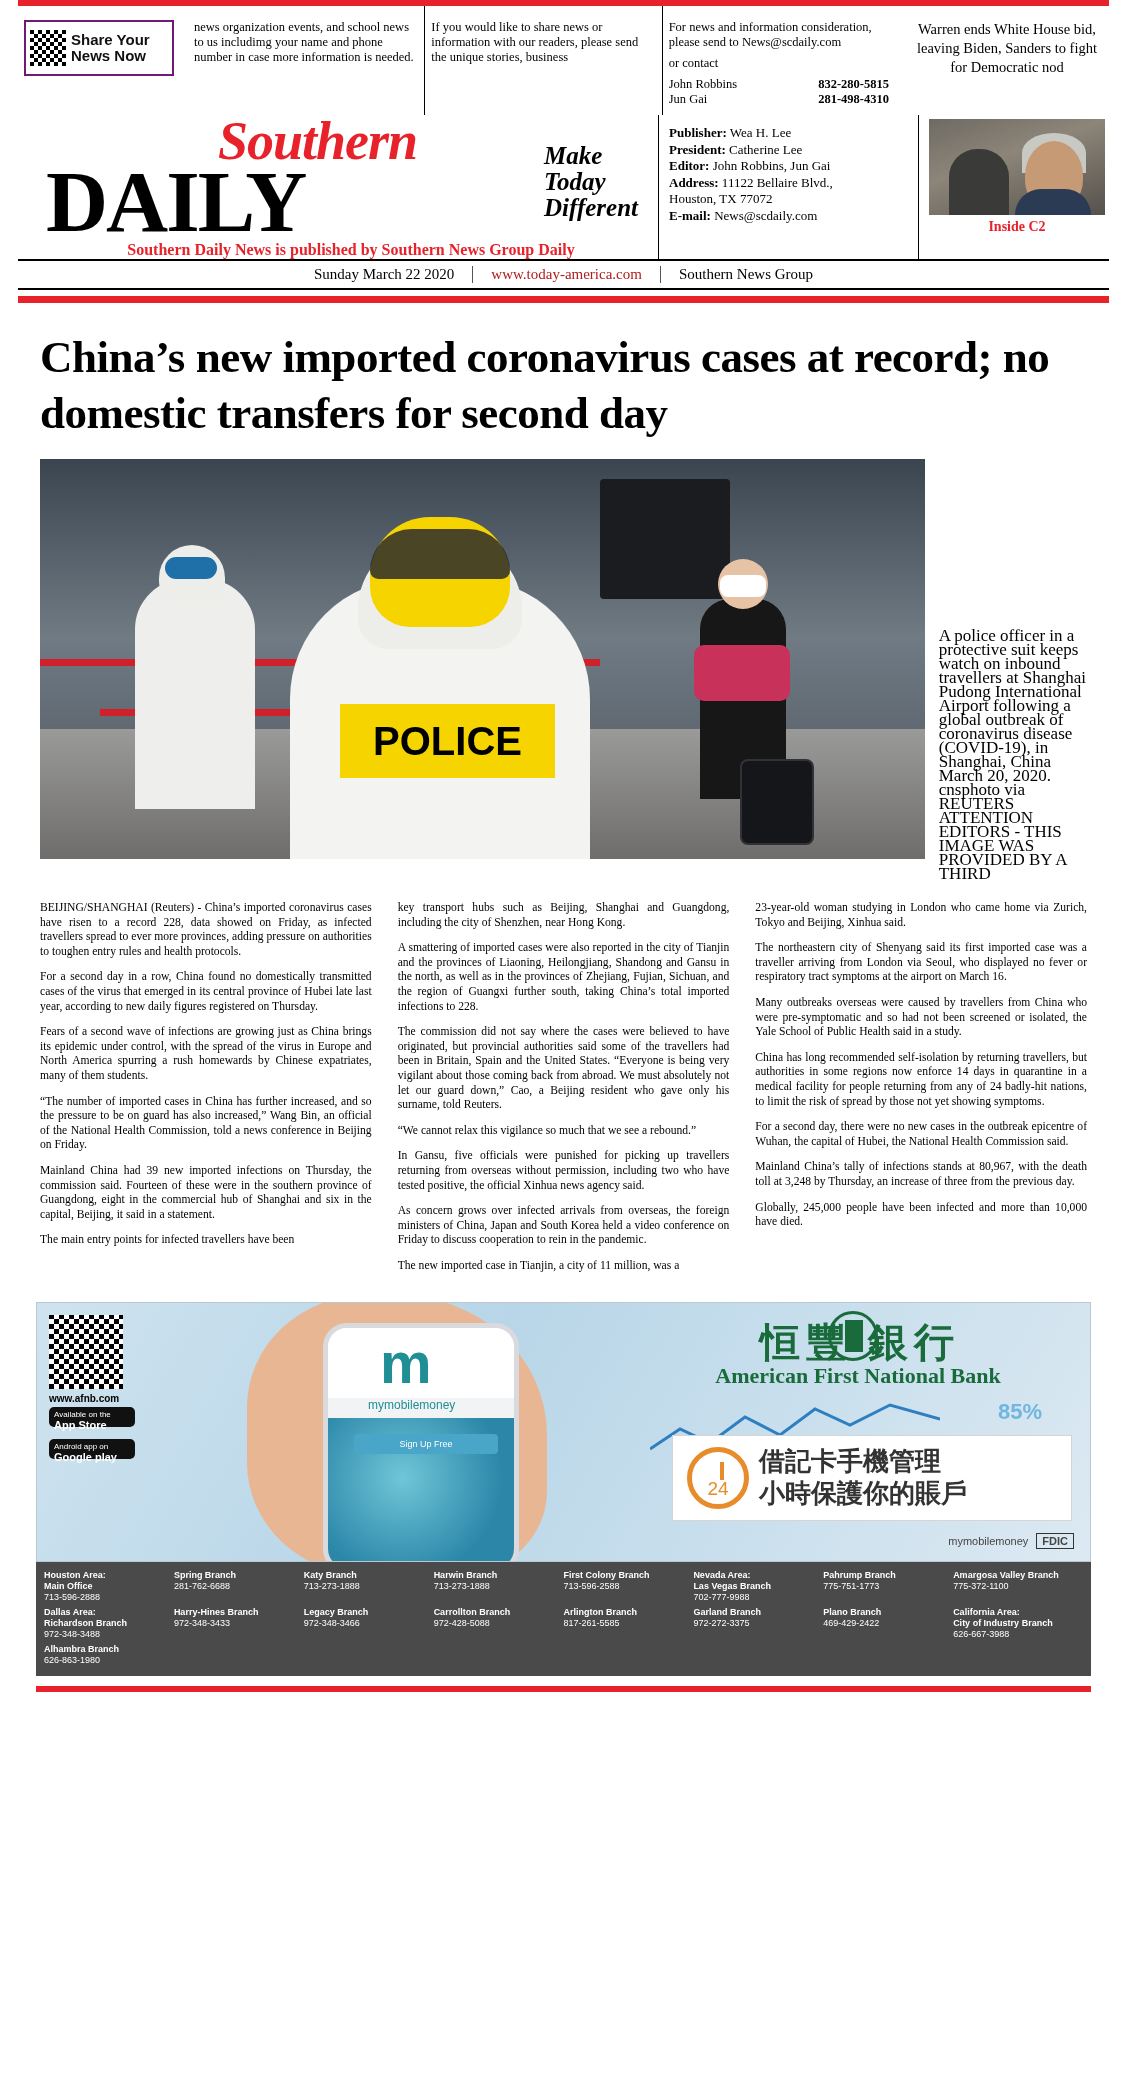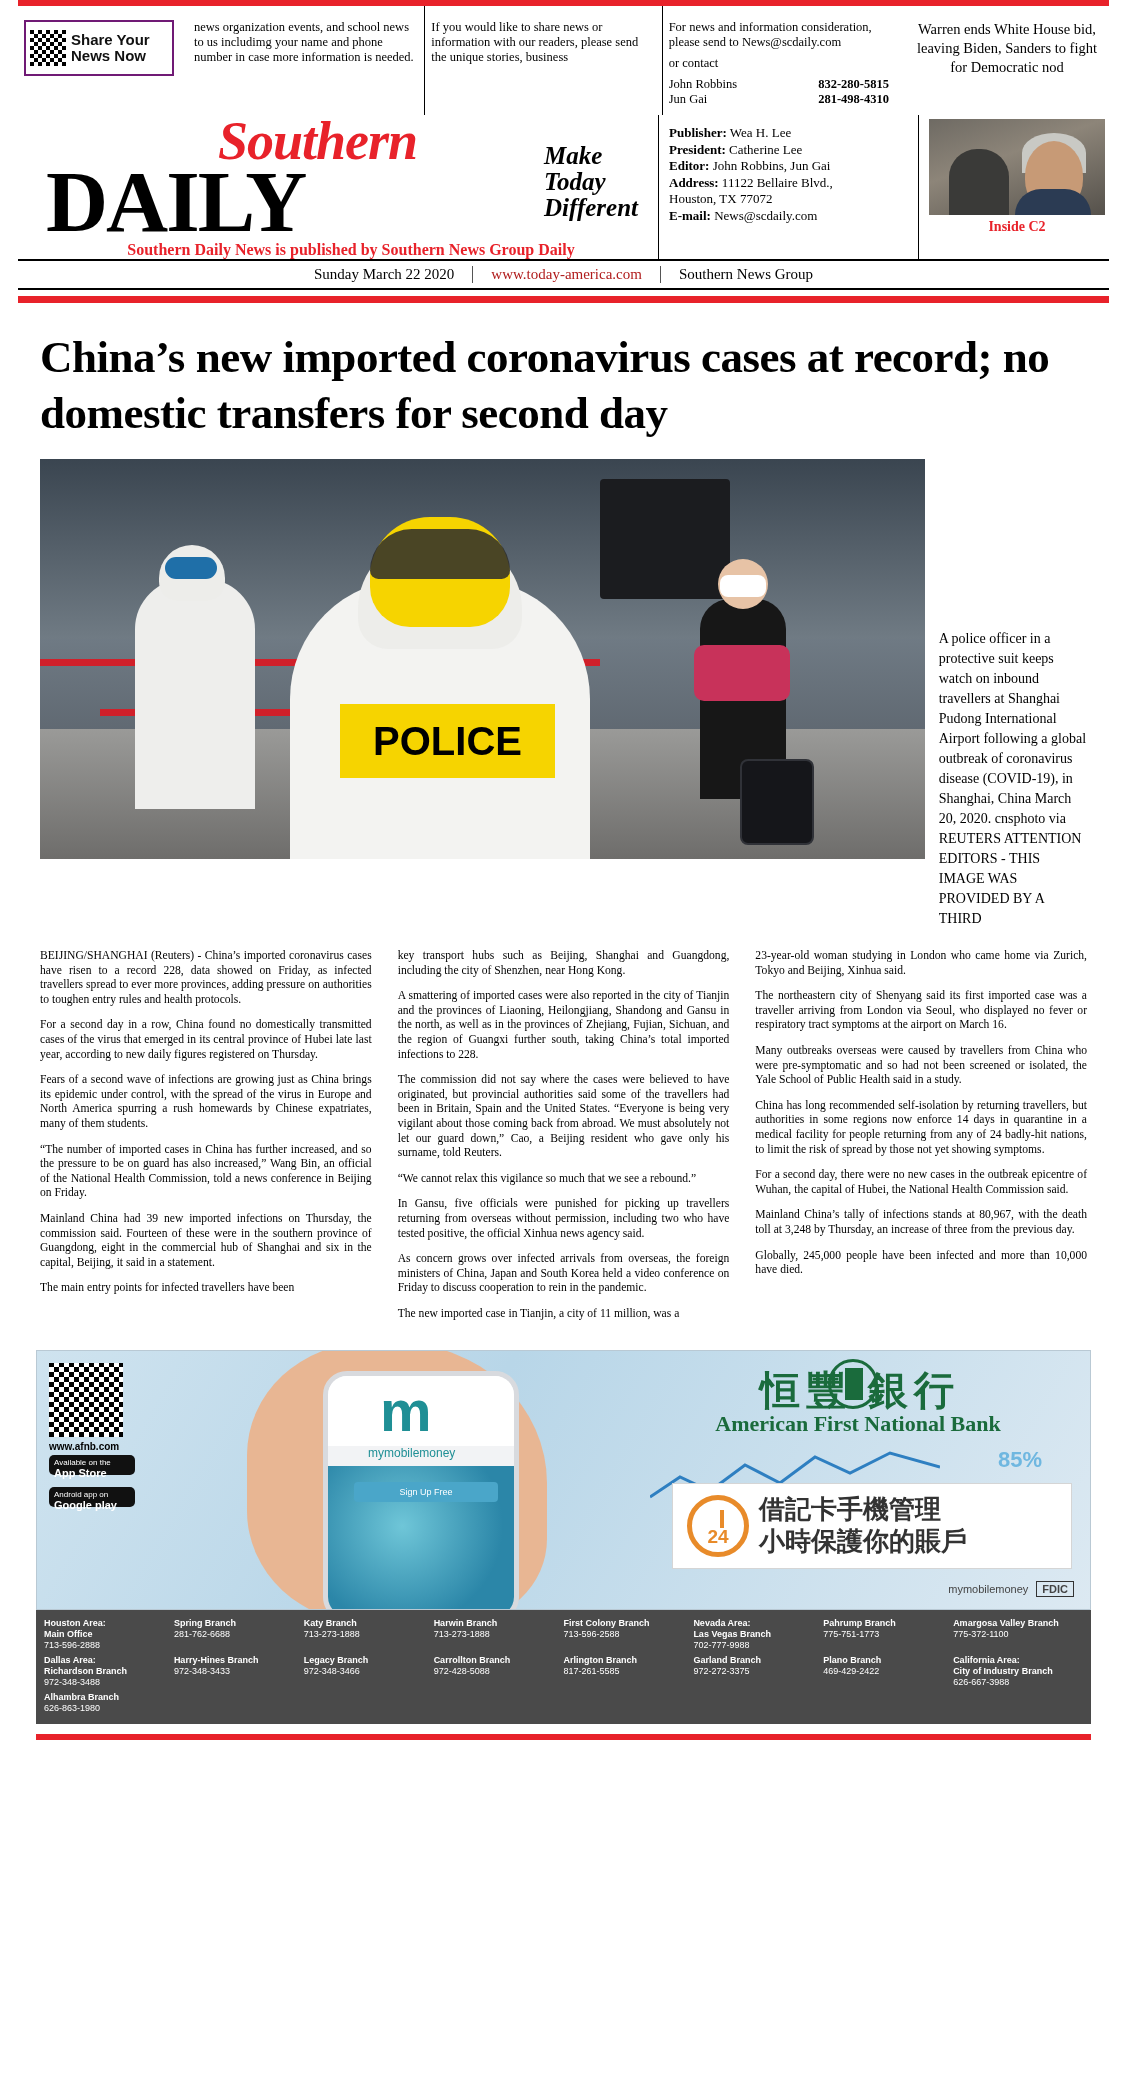--- a/index.html
+++ b/index.html
@@ -168,21 +168,21 @@
     background:#c8325a; border-radius:10px; }
   .mp-bag {
     position:absolute; left:700px; top:300px; width:74px; height:86px;
     background:#15161a; border-radius:8px; border:2px solid #303238;
   }
   .mp-sign {
     position:absolute; left:560px; top:20px; width:130px; height:120px;
     background:#1b1c1f; border-radius:4px;
   }
   .caption {
-    width:150px; font-size:14px; line-height:20px; padding-top:170px;
+    width:150px; font-size:17px; line-height:14px; padding-top:170px;
   }
 
   
   .body-cols {
     display:flex; gap:26px; padding:20px 22px 10px 22px;
     font-size:11.6px; line-height:14.6px; text-align:justify;
   }
   .bcol { flex:1 1 0; }
   .bcol p { margin:0 0 11px 0; }
 
@@ -260,21 +260,21 @@
     position:absolute; right:48px; top:96px; font-size:22px; color:#6fb7e0;
     font-weight:bold; font-family:"Liberation Sans", sans-serif;
   }
   .ad-white-box {
     position:absolute; right:18px; bottom:40px; width:400px; height:86px;
     background:#fff; border:1px solid #d5d5d5; display:flex; align-items:center;
   }
   .ad-clock {
     width:62px; height:62px; border:5px solid #e88b2a; border-radius:50%;
     margin:0 10px 0 14px; position:relative; color:#e88b2a;
-    font-family:"Liberation Sans", sans-serif; font-weight:bold; font-size:19px;
+    font-family:"Liberation Sans", sans-serif; font-weight:normal; font-size:19px;
     display:flex; align-items:flex-end; justify-content:center; padding-bottom:4px;
   }
   .ad-clock:before{
     content:""; position:absolute; left:28px; top:10px; width:4px; height:18px;
     background:#e88b2a;
   }
   .ad-box-text { font-size:26px; font-weight:bold; color:#333; line-height:32px; }
   .ad-mm-foot {
     position:absolute; right:16px; bottom:12px; font-family:"Liberation Sans", sans-serif;
     font-size:11px; color:#444; display:flex; align-items:center; gap:8px;

